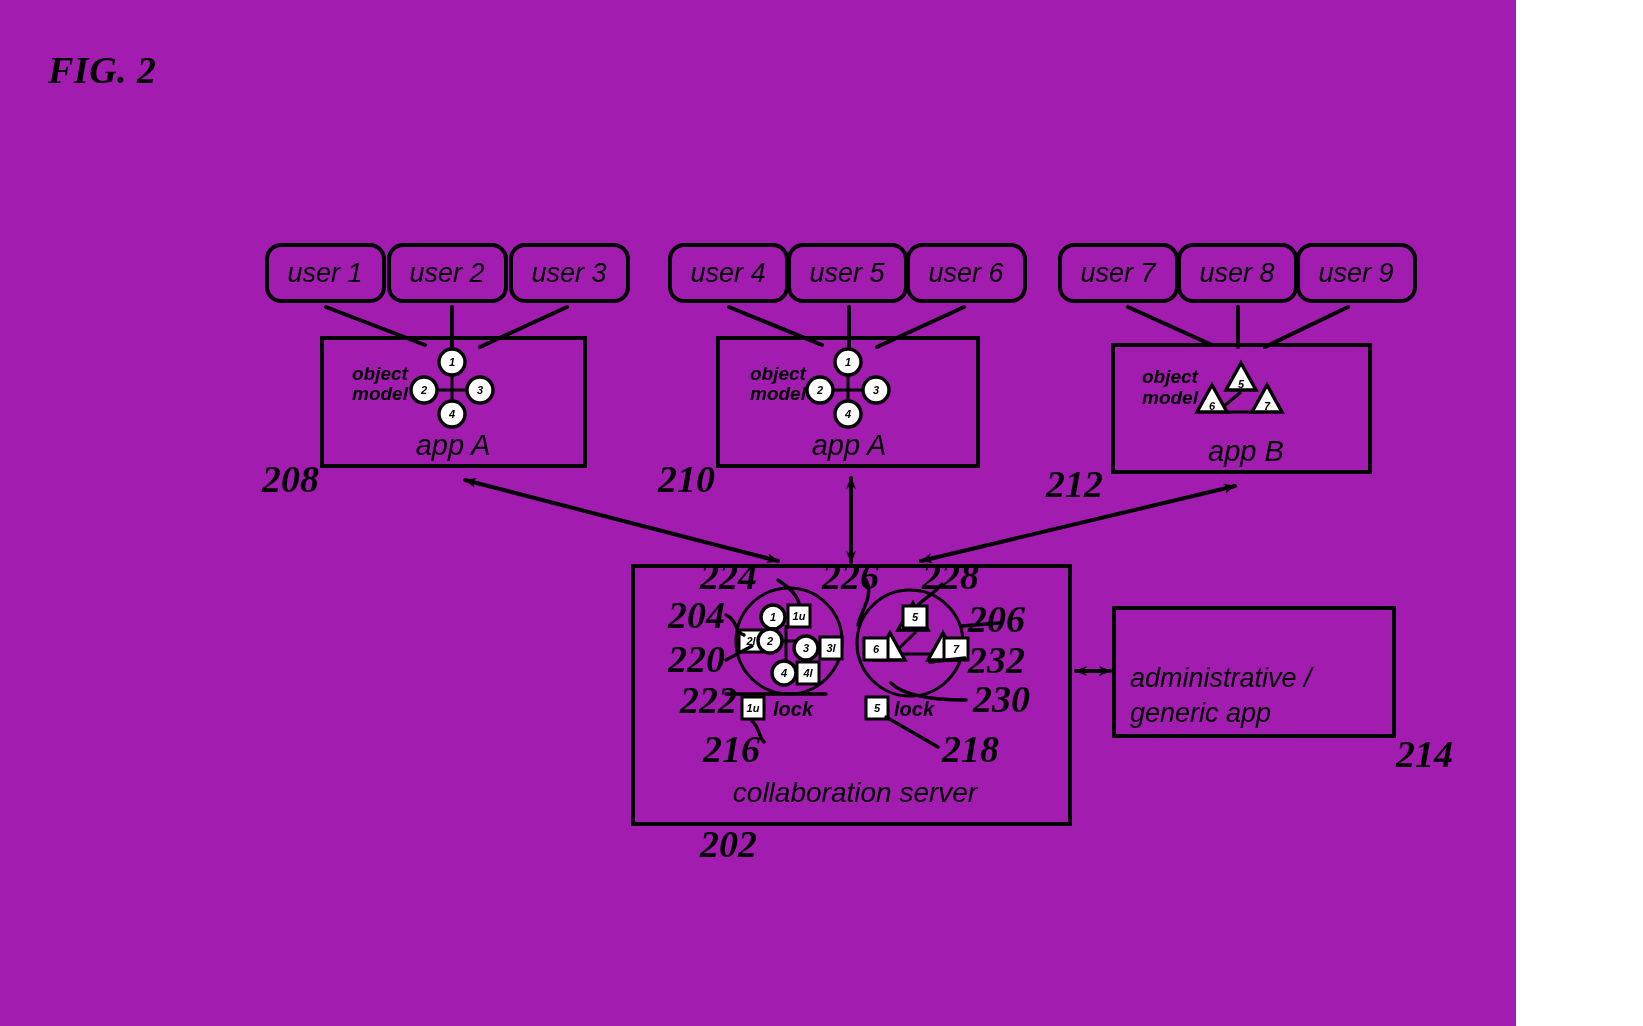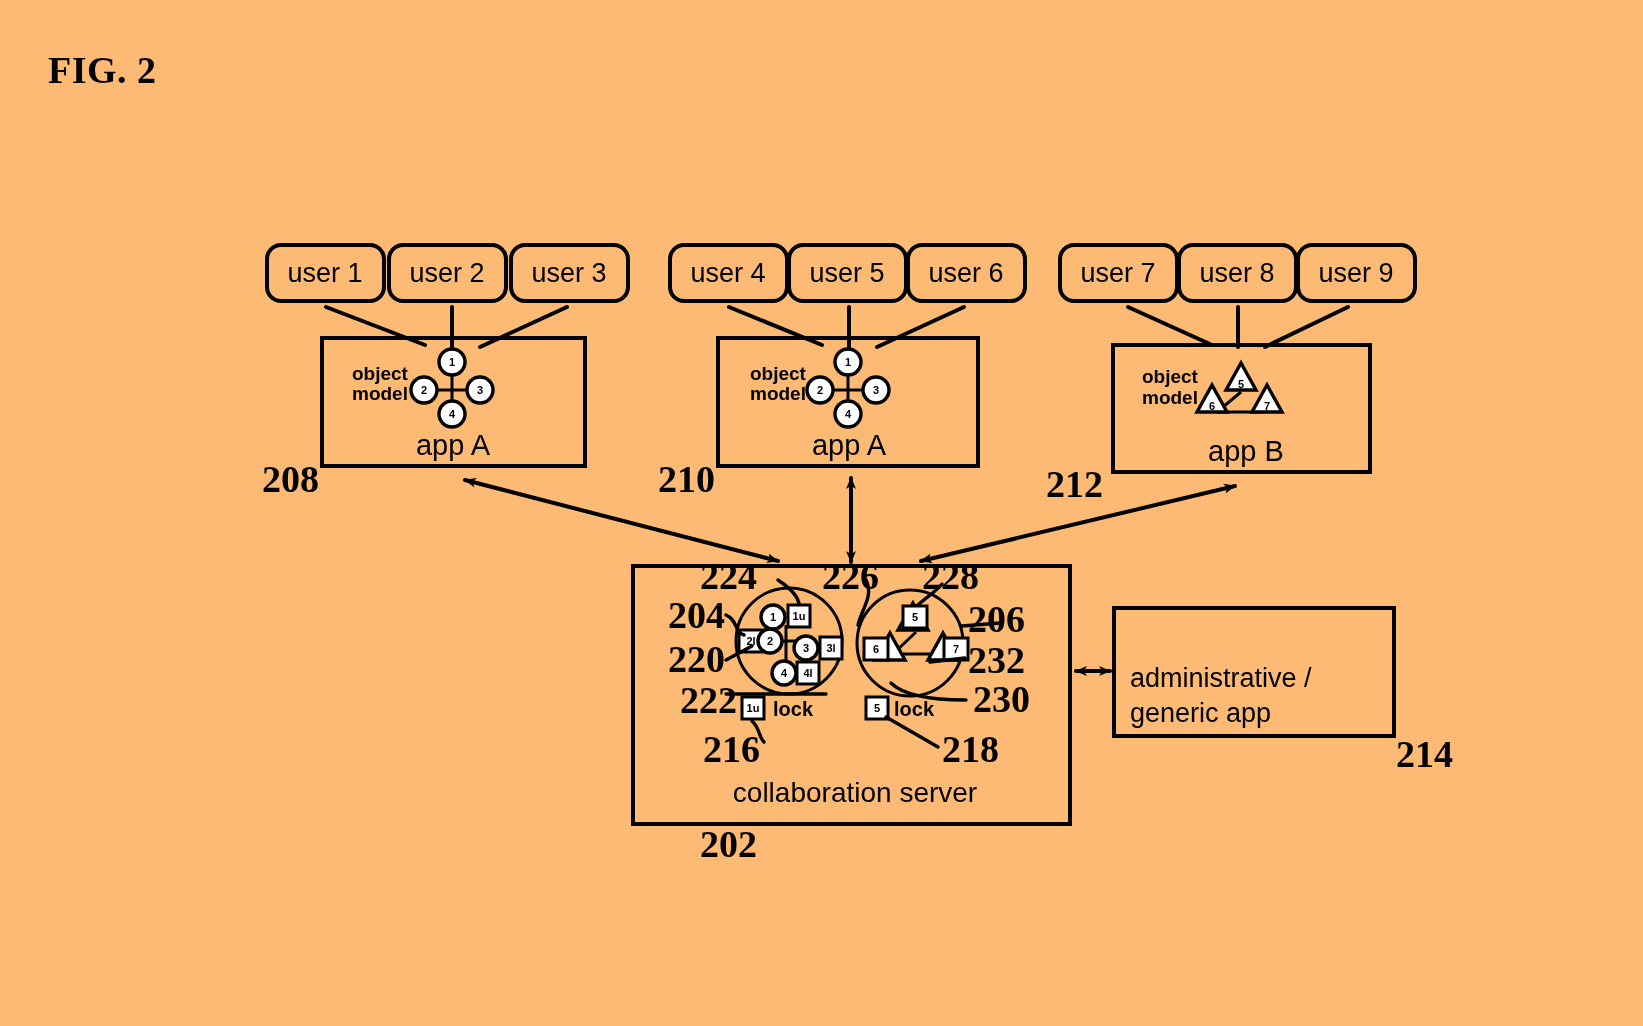--- a/index.html
+++ b/index.html
@@ -7,24 +7,25 @@
     margin: 0;
     padding: 0;
     background: #ffffff;
   }
   body {
     font-family: "Liberation Sans", sans-serif;
     color: #000000;
   }
   #page {
     position: relative;
-    width: 1643px;
+    width: 1516px;
     height: 1026px;
-    background: #fdba74;
+    background: #a21caf;
     overflow: hidden;
+    font-style: italic;
   }
   #fig-label {
     position: absolute;
     left: 48px;
     top: 48px;
     font-family: "Liberation Serif", serif;
     font-weight: bold;
     font-size: 38px;
     letter-spacing: 0.5px;
   }

